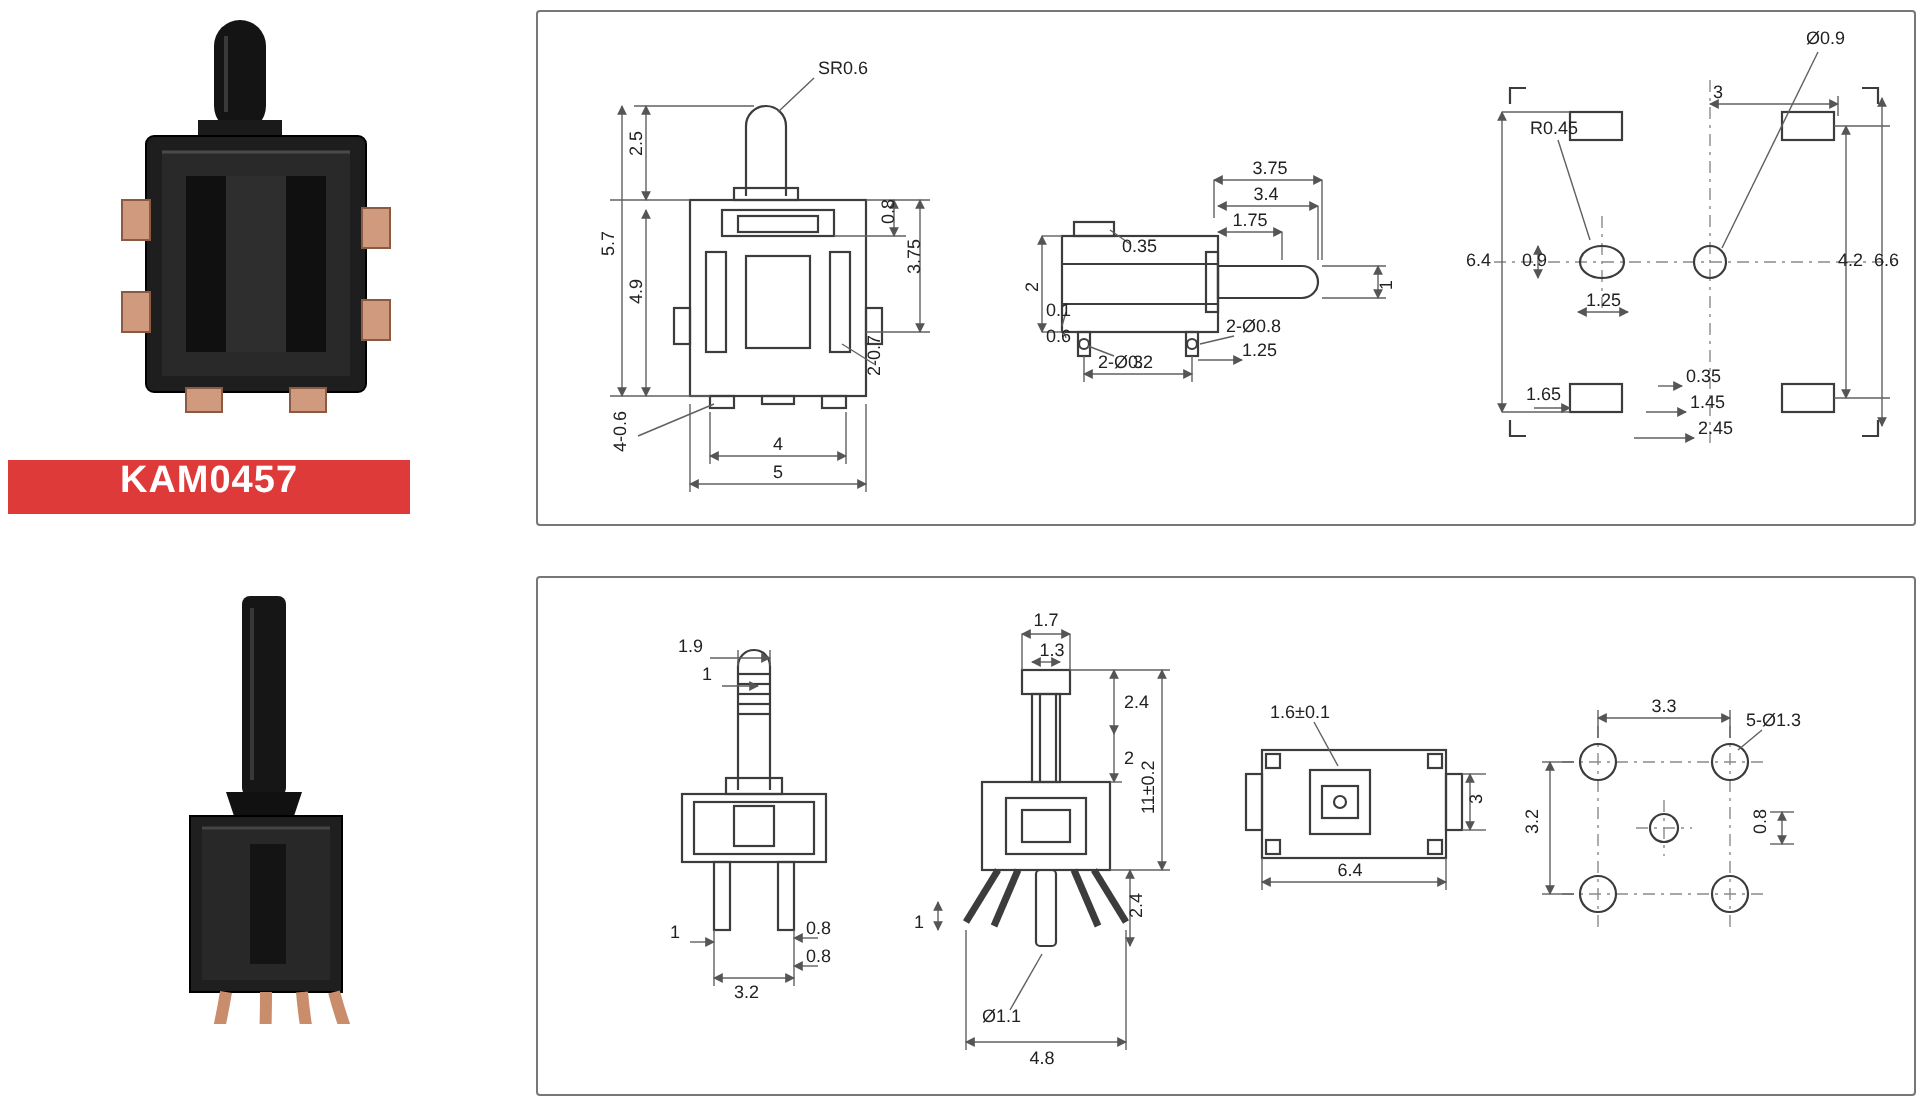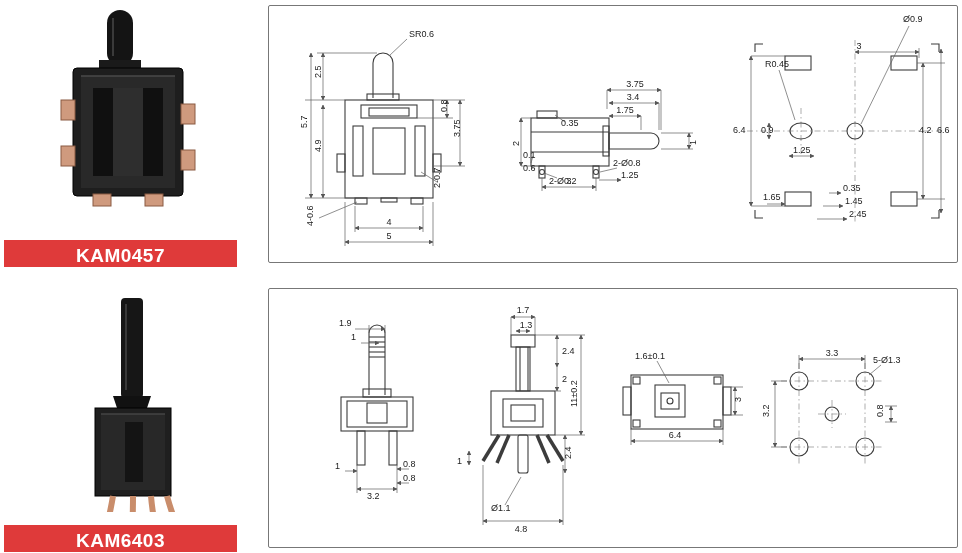--- a/index.html
+++ b/index.html
@@ -1,19 +1,19 @@
 <!DOCTYPE html>
 <html><head>
 <meta charset="utf-8">
 <style>
   html,body{margin:0;padding:0;background:#fff;}
   .page{position:relative;width:962px;height:553px;background:#fff;font-family:"Liberation Sans",sans-serif;overflow:hidden;}
   .photo{position:absolute;}
-  .banner{position:absolute;left:4px;width:233px;height:27px;background:#df3a3a;color:#fff;
-          display:flex;align-items:flex-end;justify-content:center;font-weight:bold;font-size:19px;letter-spacing:.5px;margin-top:10px;}
+  .banner{position:absolute;left:4px;width:201px;height:27px;background:#df3a3a;color:#fff;
+          display:flex;align-items:flex-start;justify-content:center;font-weight:bold;font-size:19px;letter-spacing:.5px;}
   .banner1{top:230px;}
   .banner2{top:515px;}
   .draw-box{position:absolute;left:268px;width:688px;border:1px solid #777;border-radius:2px;background:#fff;}
   .box1{top:5px;height:256px;}
   .box2{top:288px;height:258px;}
   svg{display:block;}
   .ol{fill:none;stroke:#3c3c3c;stroke-width:1.1;}
   .thk{fill:none;stroke:#3c3c3c;stroke-width:3.5;}
   .dl{stroke:#606060;stroke-width:.7;fill:none;}
   .cl{stroke:#8a8a8a;stroke-width:.7;stroke-dasharray:6 3 1.5 3;fill:none;}
@@ -207,23 +207,20 @@
       <rect x="76" y="122" width="64" height="76" fill="#282828"></rect>
       <rect x="100" y="130" width="18" height="60" fill="#141414"></rect>
       <path d="M88,204 q-4,24 -10,42" stroke="#c98d6b" stroke-width="6" fill="none"></path>
       <path d="M108,204 q0,26 -2,46" stroke="#c98d6b" stroke-width="6" fill="none"></path>
       <path d="M126,204 q2,24 8,42" stroke="#c98d6b" stroke-width="6" fill="none"></path>
       <path d="M142,204 q6,22 14,38" stroke="#c98d6b" stroke-width="6" fill="none"></path>
       <line x1="76" y1="122" x2="140" y2="122" stroke="#454545" stroke-width="1.5"></line>
     </svg>
   </div>
 
-  <div class="banner banner2" style="background: rgb(223, 58, 58);">
-    <span>KAM6403</span>
-  </div>
 
   <div class="draw-box box2">
     <svg width="688" height="258" viewBox="0 0 688 258">
       <defs>
         <marker id="arrB" viewBox="0 0 10 10" refX="9" refY="5" markerWidth="7" markerHeight="7" orient="auto-start-reverse">
           <path d="M0,0L10,5L0,10z" fill="#555"></path>
         </marker>
       </defs>
 
       <g>

